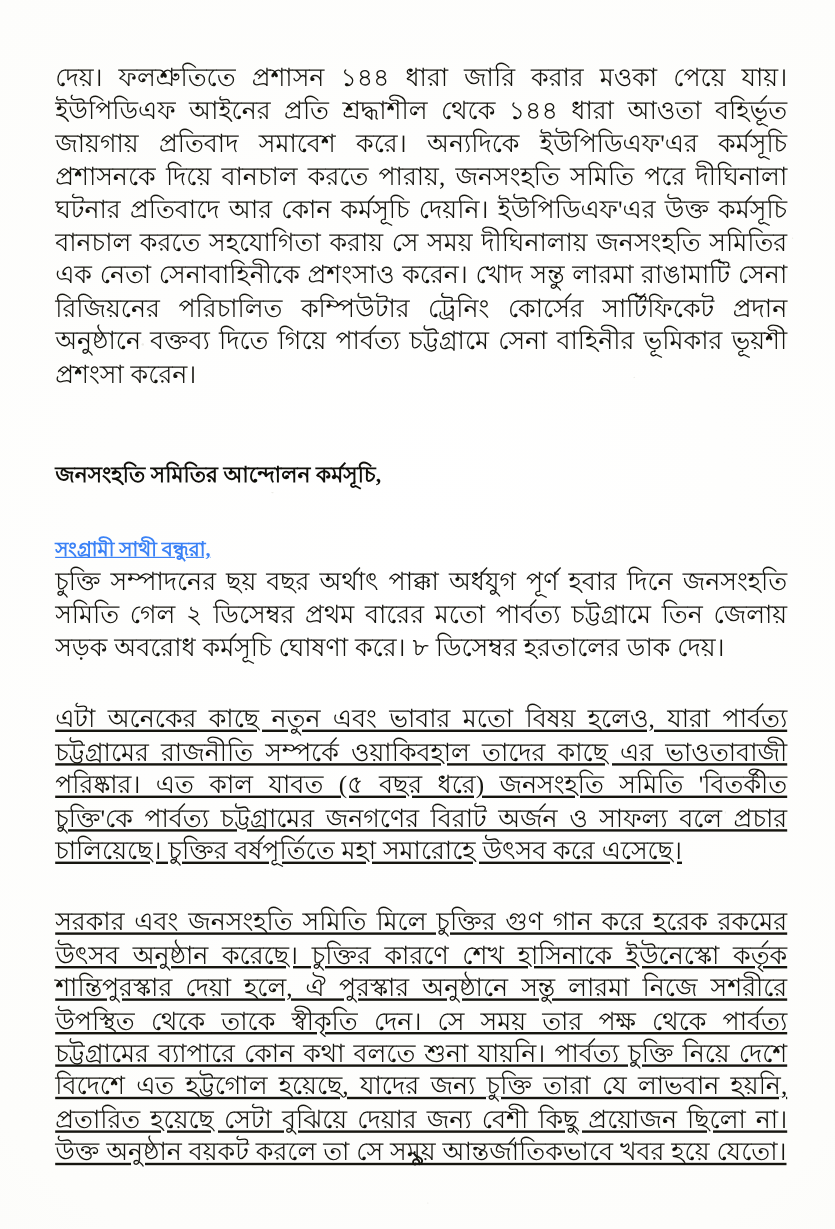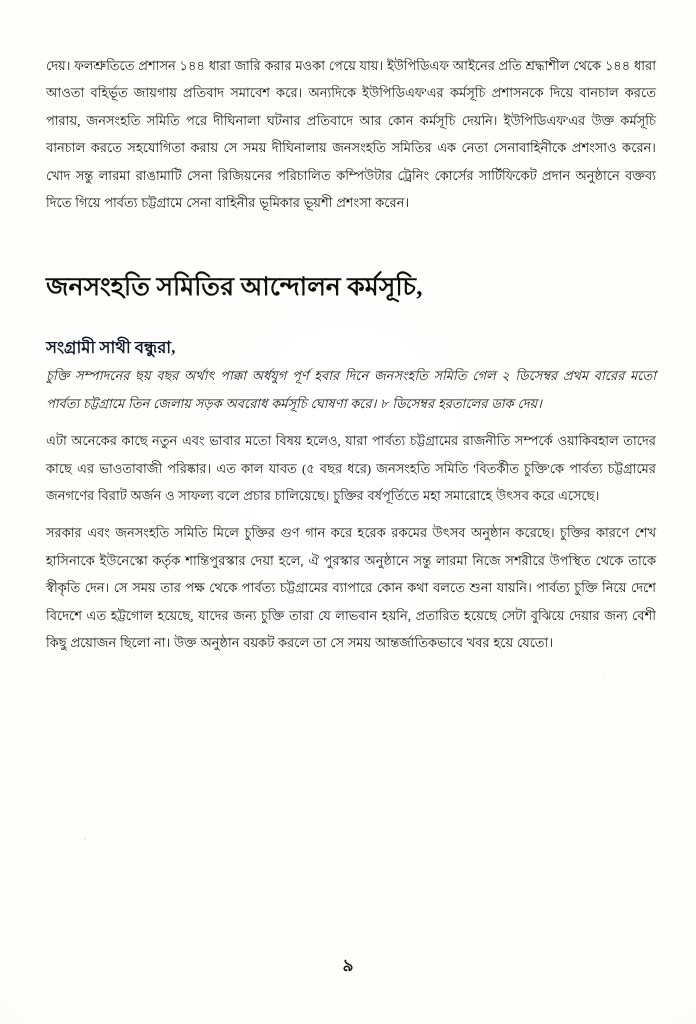--- a/index.html
+++ b/index.html
@@ -24,62 +24,63 @@
   }
 
   .page-body {
     position: absolute;
     left: 46px;
     top: 52px;
     width: 610px;
   }
 
   .para {
-    font-size: 13px;
+    font-size: 21px;
     line-height: 27.4px;
     text-align: justify;
     text-justify: inter-word;
     color: #16150f;
     margin: 0;
     word-spacing: 0.5px;
     -webkit-font-smoothing: none;
   }
 
   .para + .para {
-    margin-top: 10px;
+    margin-top: 32px;
+    text-decoration: underline;
   }
 
   .section-heading {
     margin: 0;
     padding: 0;
-    font-size: 25px;
+    font-size: 18px;
     line-height: 29px;
     font-weight: bold;
     color: #100f0a;
     letter-spacing: 0.1px;
   }
 
   .heading-block {
     margin-top: 56px;
     margin-bottom: 0;
   }
 
   .salutation {
     margin: 0;
     padding: 0;
     margin-top: 34px;
     font-size: 16.6px;
     line-height: 25px;
     font-weight: bold;
-    color: #0f172a;
+    color: #3b82f6;
+    text-decoration: underline;
   }
 
   .salutation + .para {
     margin-top: 2px;
-    font-style: italic;
   }
 
   .page-number {
     position: absolute;
     left: 0;
     right: 0;
     top: 952px;
     text-align: center;
     font-size: 17px;
     font-weight: bold;

